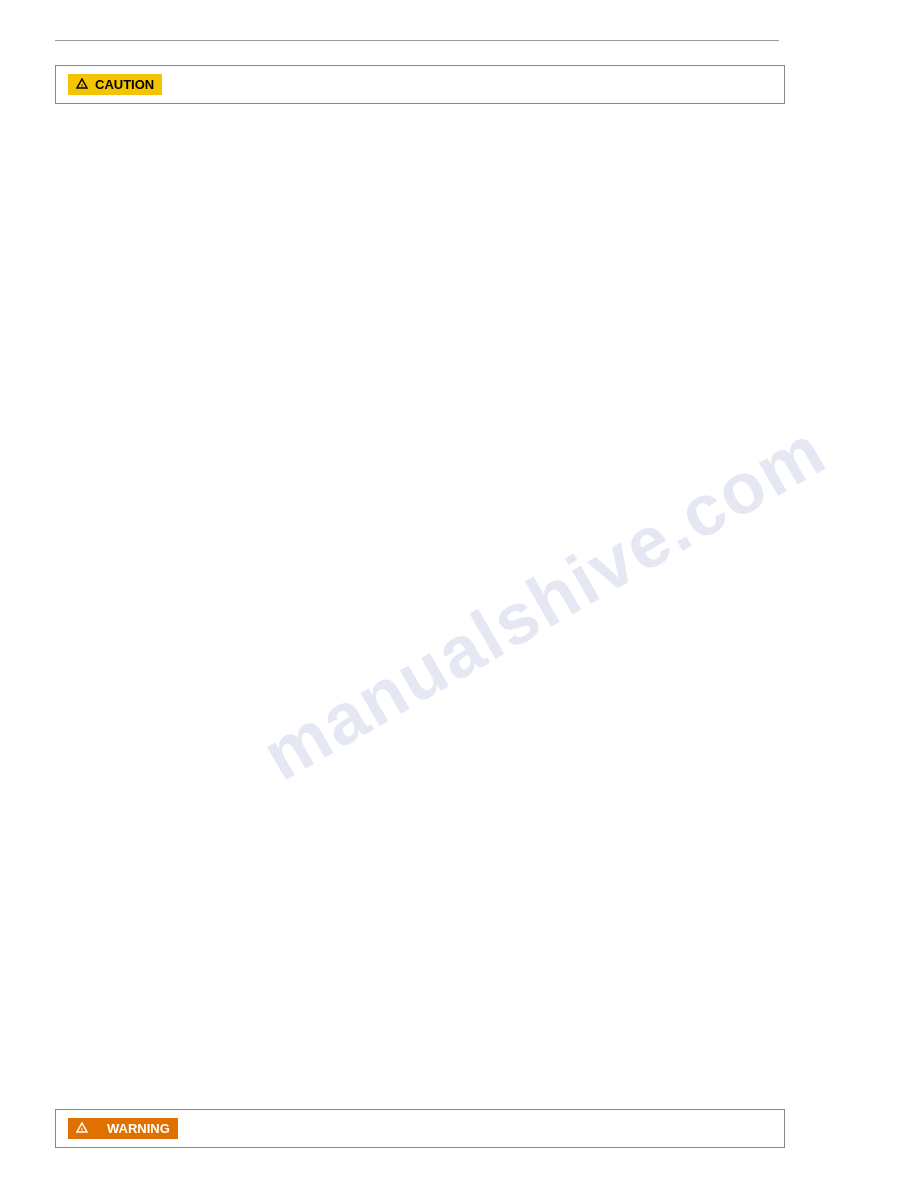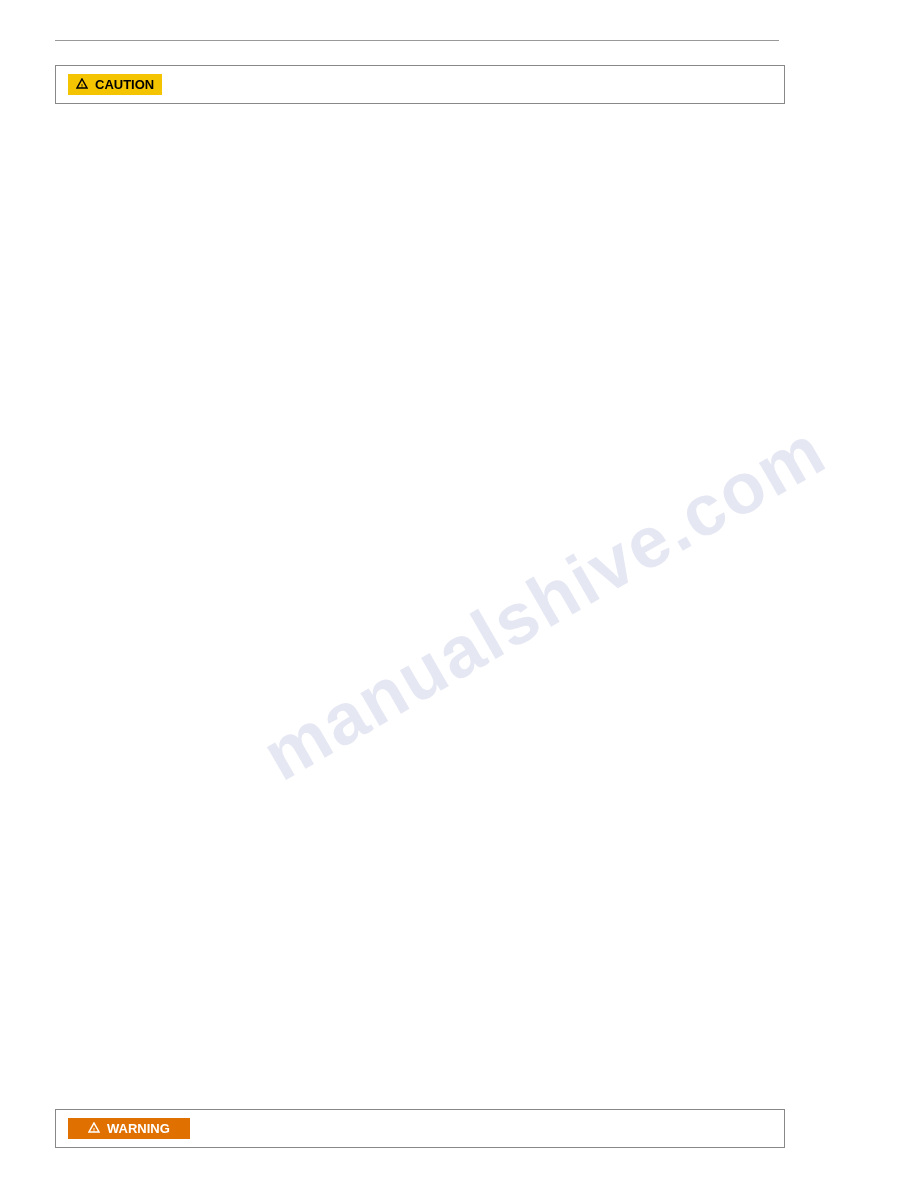--- a/index.html
+++ b/index.html
@@ -62,24 +62,24 @@
       position: absolute;
       bottom: 40px;
       left: 55px;
     }
 
     .warning-badge {
       background-color: #e07000;
       color: #ffffff;
       font-weight: bold;
       font-size: 13px;
-      padding: 3px 20px;
+      padding: 3px 8px;
       display: inline-flex;
       align-items: flex-end;
-      gap: 4px;
+      gap: 16px;
       white-space: nowrap;
     }
 
     .watermark {
       position: absolute;
       top: 50%;
       left: 50%;
       transform: translate(-30%, -40%) rotate(-30deg);
       font-size: 72px;
       font-weight: bold;

